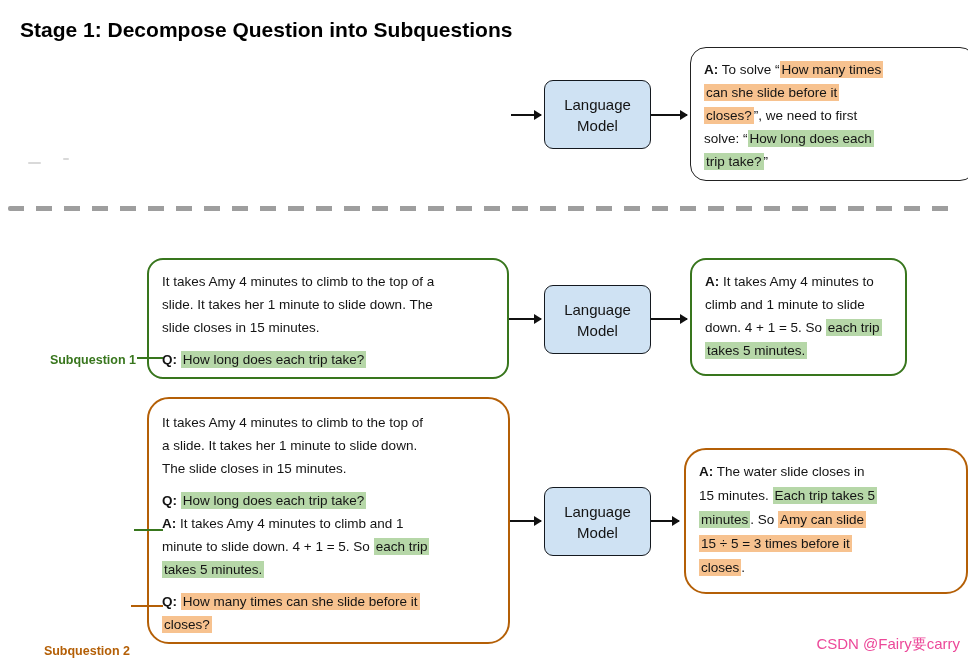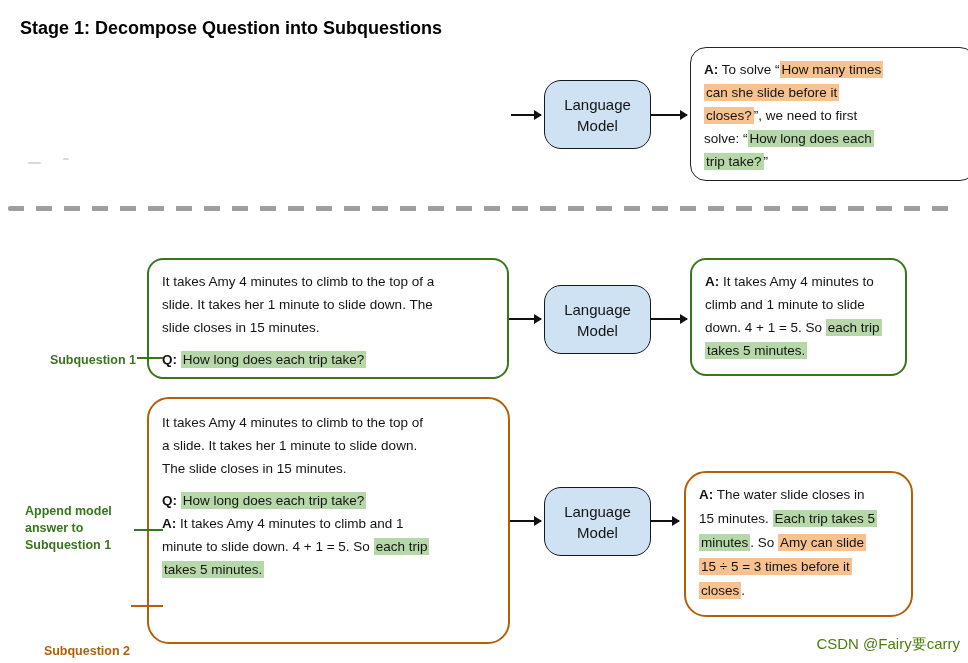--- a/index.html
+++ b/index.html
@@ -16,21 +16,21 @@
   #canvas{
     position:relative;
     width:968px;height:663px;
     background:#fff;
     font-family:"Liberation Sans","DejaVu Sans",sans-serif;
     color:var(--ink);
     overflow:hidden;
   }
   .stage-title{
     position:absolute;
-    font-size:18px;font-weight:bold;color:#000;
+    font-size:21px;font-weight:bold;color:#000;
     white-space:nowrap;
   }
   .bubble{
     position:absolute;
     background:#fff;
     border:1.5px solid #222;
     border-radius:16px;
     font-size:13.5px;line-height:23px;
     padding:10px 13px;
   }
@@ -39,21 +39,21 @@
   .para{margin:0;white-space:pre-wrap;}
   .para.gap{margin-top:9px;}
   .bold{font-weight:bold;}
   .hl-green{background:var(--hl-green);padding:1px 2px;box-decoration-break:clone;-webkit-box-decoration-break:clone;}
   .hl-orange{background:var(--hl-orange);padding:1px 2px;box-decoration-break:clone;-webkit-box-decoration-break:clone;}
   .lm-box{
     position:absolute;
     width:107px;height:69px;
     background:var(--blue-fill);
     border:1.6px solid #14191f;
-    border-radius:17px;
+    border-radius:9px;
     display:flex;align-items:center;justify-content:center;
     text-align:center;
     font-size:15px;line-height:21px;
     padding:0 14px;
   }
   .arrow{position:absolute;height:2px;background:#111;}
   .arrow::after{
     content:"";position:absolute;right:-1px;top:-4.5px;
     border-left:8px solid #111;
     border-top:5.5px solid transparent;
@@ -68,21 +68,21 @@
   }
   .side-label.green{color:var(--green-border);}
   .side-label.brown{color:var(--brown-border);}
   .divider{
     position:absolute;height:5px;
     background:repeating-linear-gradient(90deg,var(--divider) 0 16px,transparent 16px 28px);
     border-radius:2px;
   }
   .watermark{
     position:absolute;
-    font-size:15px;color:#4d7c0f;
+    font-size:15px;color:#ec4899;
     white-space:nowrap;
   }
   .stray{position:absolute;background:#d9d9d9;height:2px;border-radius:1px;}
 </style>
 </head>
 <body>
 
 <div id="canvas">
 
   <div class="stage-title" style="left:20px;top:18px;">Stage 1: Decompose Question into Subquestions</div>
@@ -132,35 +132,36 @@
     </div>
 
   <div class="bubble brown" style="left:147px;top:397px;width:363px;height:247px;padding-top:12px;">
       <p class="para"><span>It takes Amy 4 minutes to climb to the top of
 a slide. It takes her 1 minute to slide down.
 The slide closes in 15 minutes.</span></p>
       <p class="para gap"><span class="bold">Q:</span><span> </span><span class="hl-green">How long does each trip take?</span></p>
       <p class="para"><span class="bold">A:</span><span> It takes Amy 4 minutes to climb and 1
 minute to slide down. 4 + 1 = 5. So </span><span class="hl-green">each trip
 takes 5 minutes.</span></p>
+      <p class="para gap"><span class="bold">Q:</span><span> </span><span class="hl-orange">How many times can she slide before it
+closes?</span></p>
     </div>
 
-  <div class="side-label green" style="left:25px;top:503px;width:110px;">Append model answer to Subquestion 1</div>
   <div class="connector green" style="left:134px;top:529px;width:29px;"></div>
 
   <div class="side-label brown" style="left:22px;top:598px;width:108px;text-align:right;margin-top:45px;">Subquestion 2</div>
   <div class="connector brown" style="left:131px;top:605px;width:32px;"></div>
 
   <div class="arrow" style="left:510px;top:520px;width:31px;"></div>
 
   <div class="lm-box" style="left:544px;top:487px;">Language Model</div>
 
   <div class="arrow" style="left:651px;top:520px;width:28px;"></div>
 
-  <div class="bubble brown" style="left:684px;top:448px;width:229px;height:146px;font-size:13.5px;line-height:24px;margin-top:23px;">
+  <div class="bubble brown" style="left:684px;top:448px;width:284px;height:146px;font-size:13.5px;line-height:24px;">
       <p class="para"><span class="bold">A:</span><span> The water slide closes in
 15 minutes. </span><span class="hl-green">Each trip takes 5
 minutes</span><span>. So </span><span class="hl-orange">Amy can slide
 15 ÷ 5 = 3 times before it
 closes</span><span>.</span></p>
     </div>
 
   <div class="watermark" style="right:8px;top:635px;">CSDN @Fairy要carry</div>
 
 </div>

